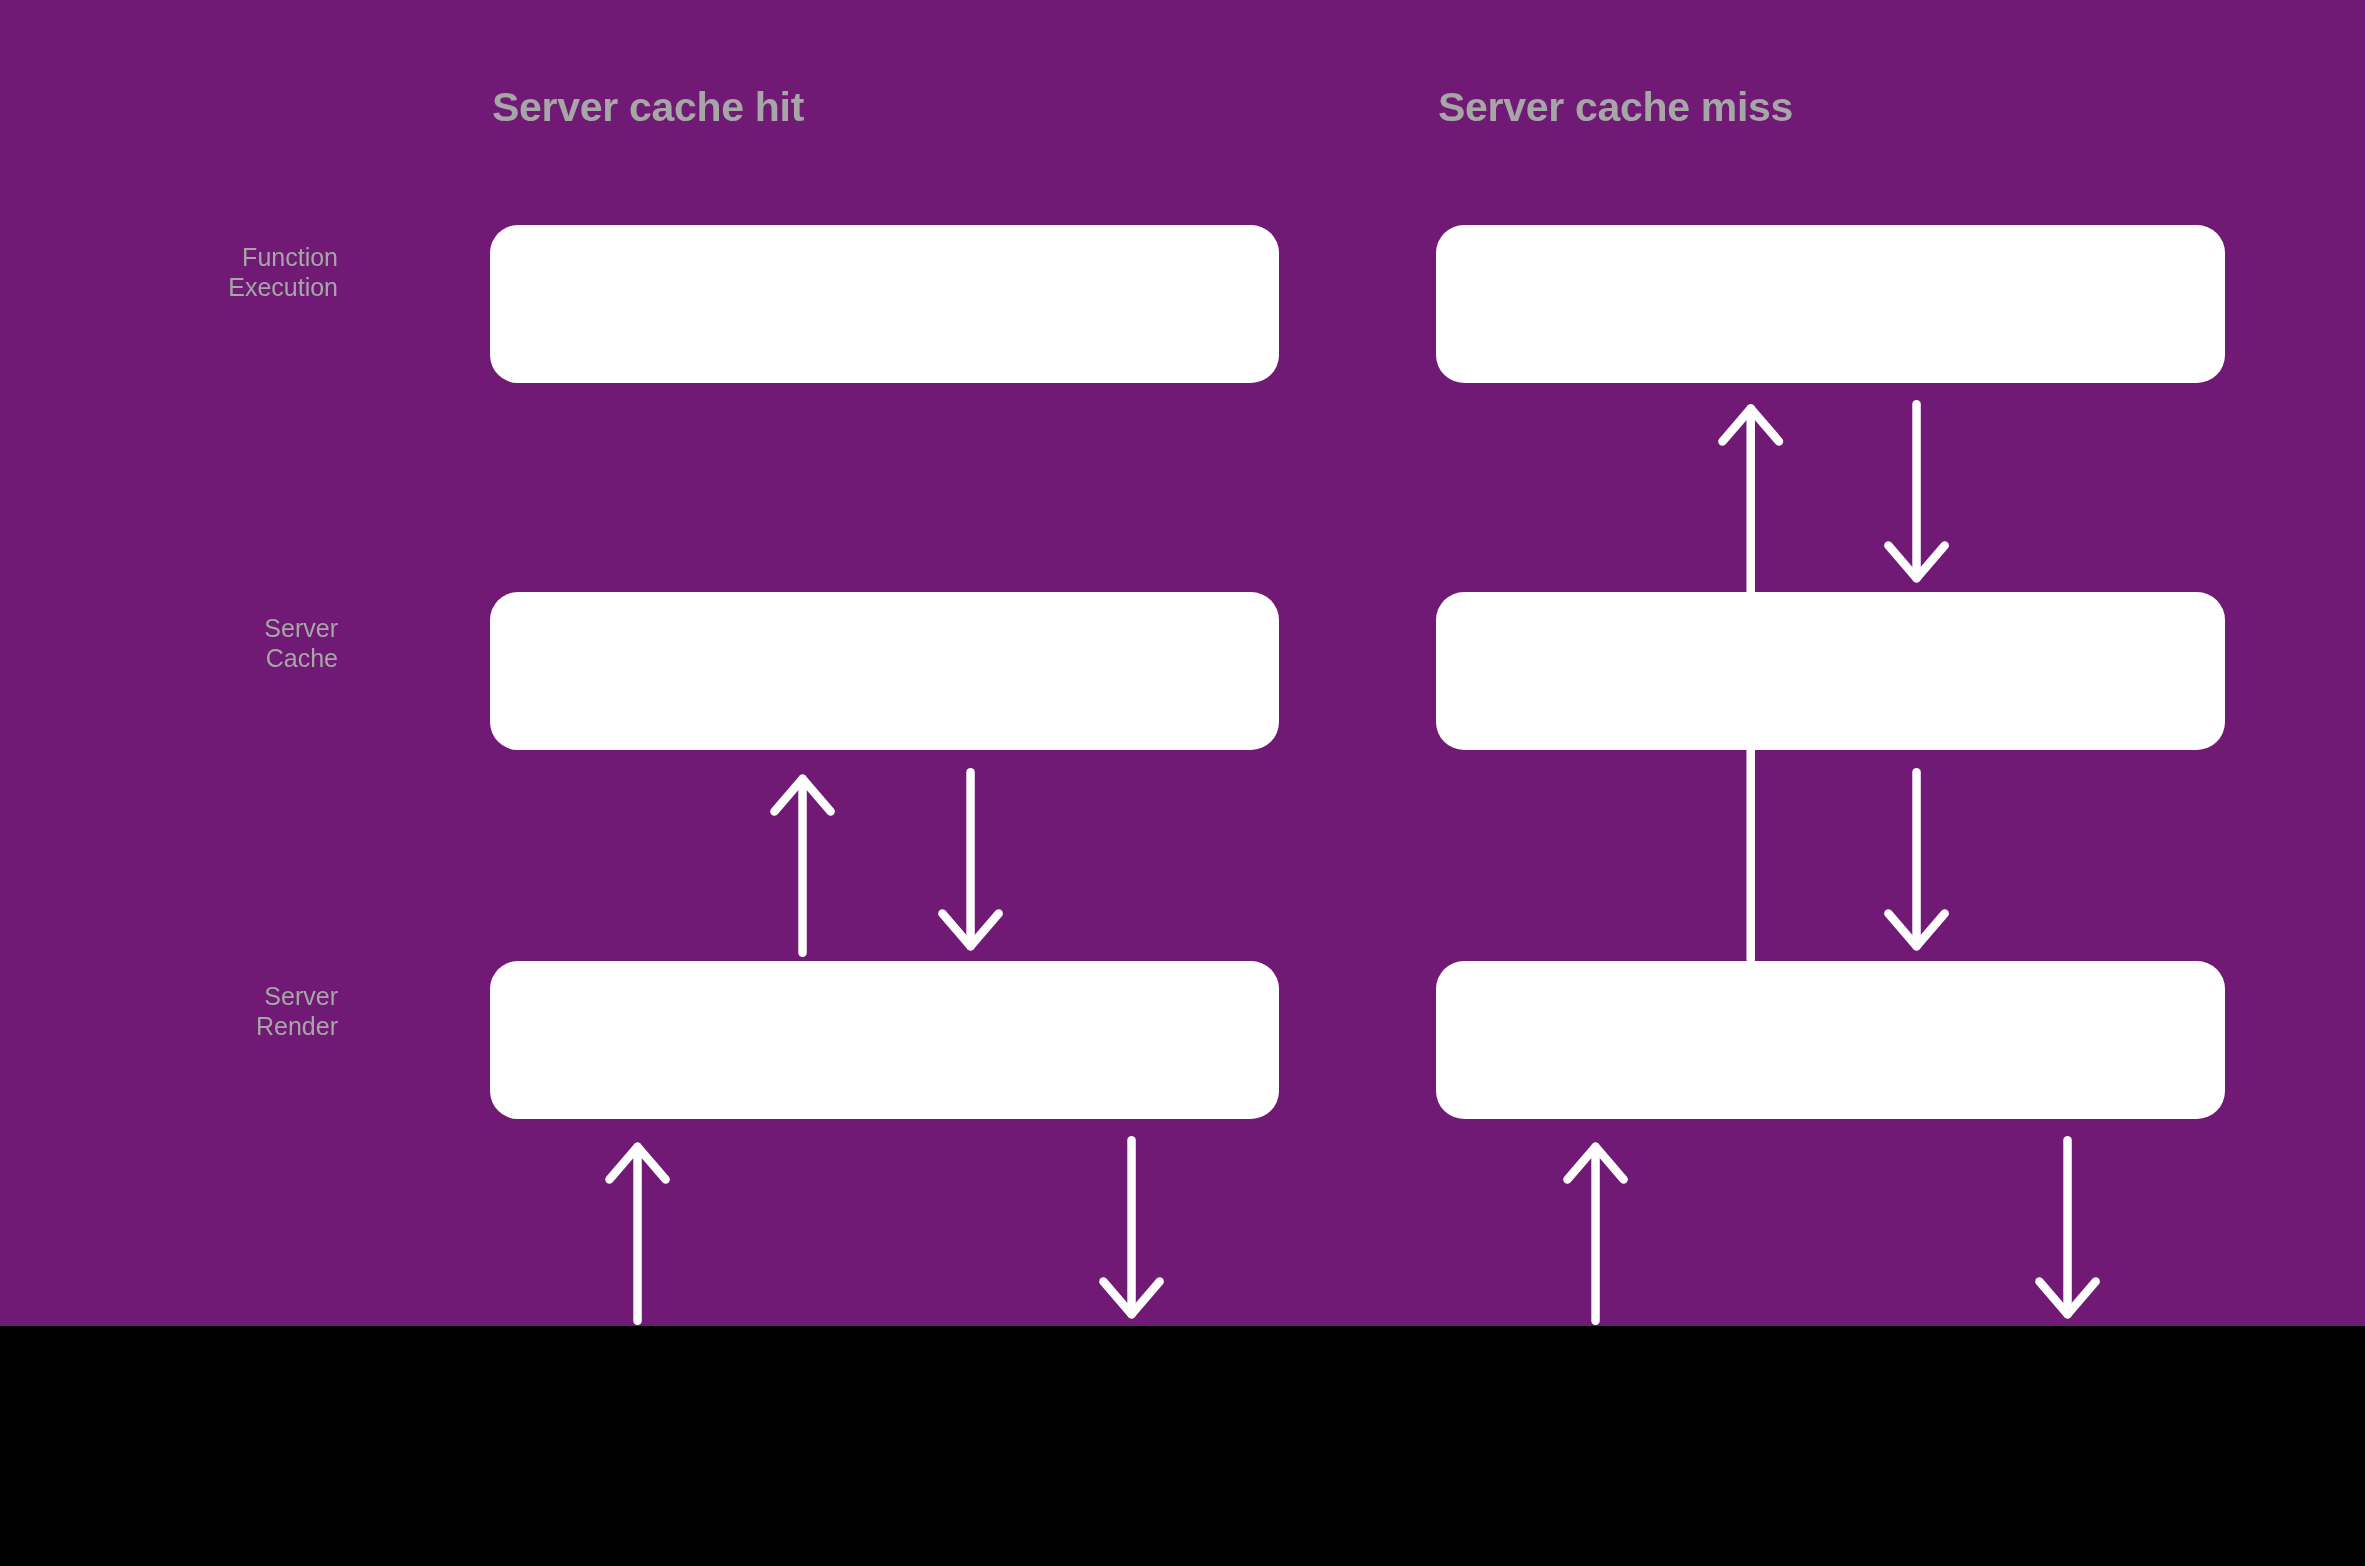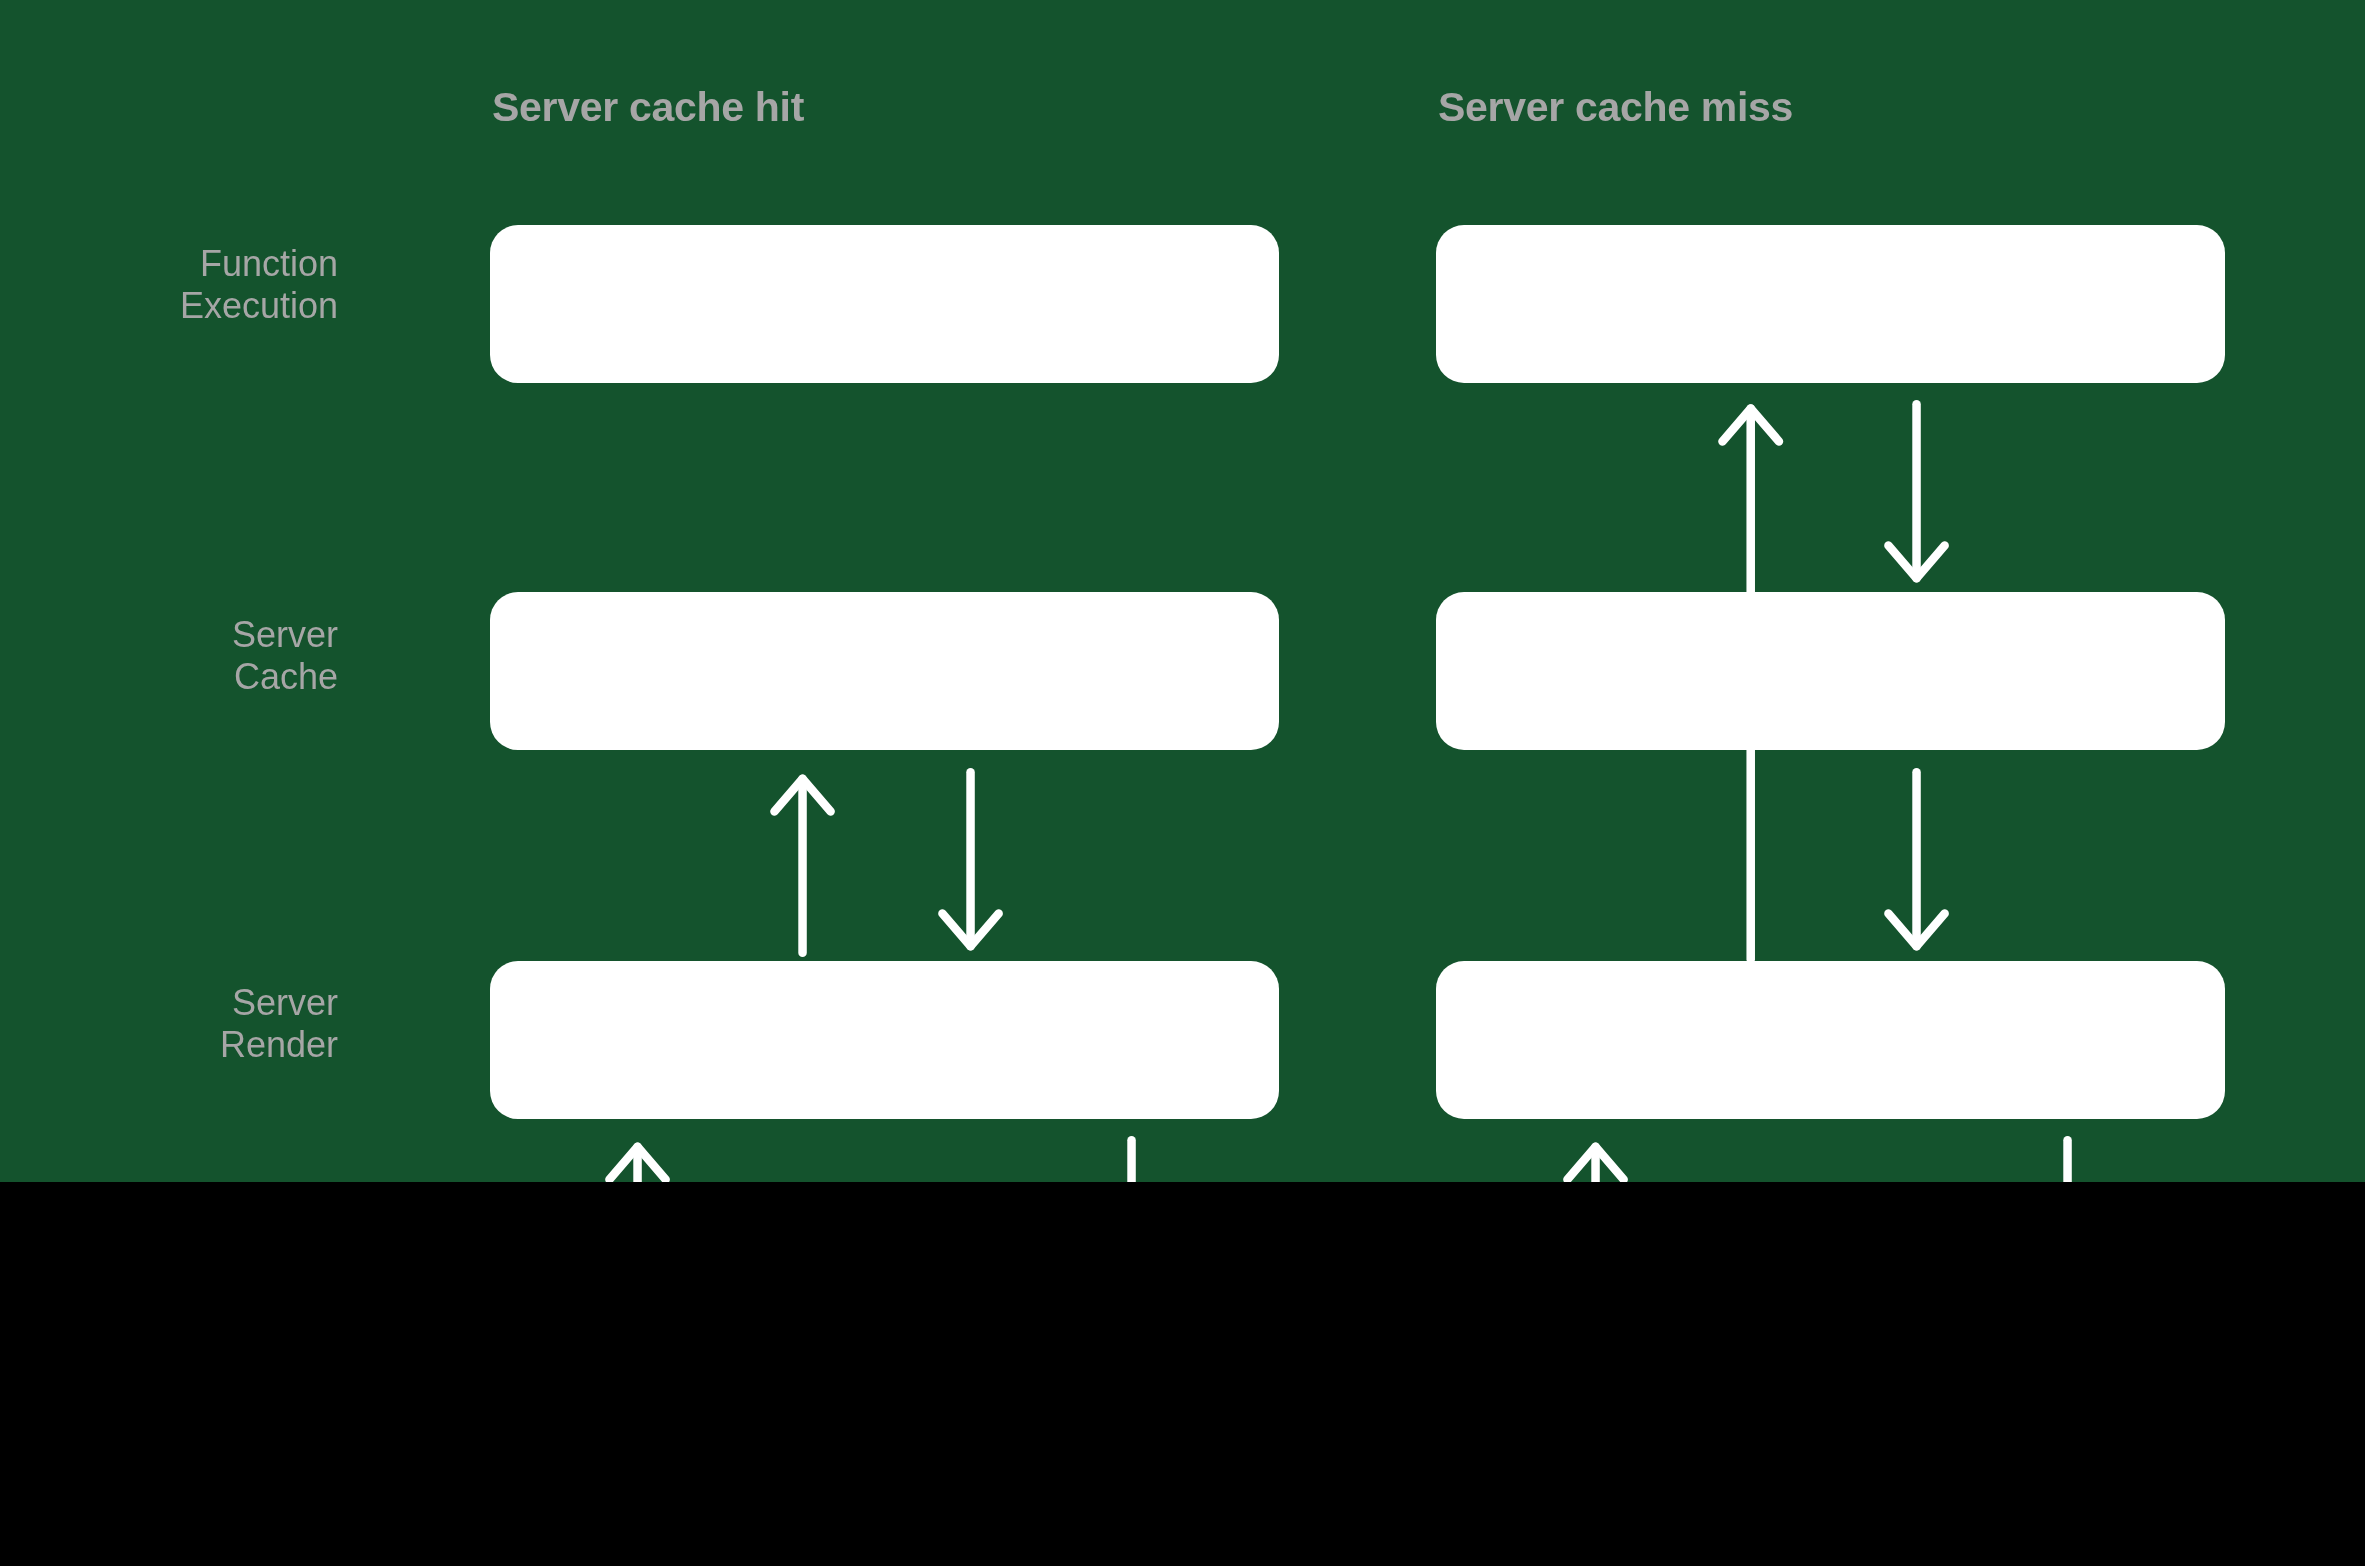--- a/index.html
+++ b/index.html
@@ -8,22 +8,22 @@
     padding: 0;
     background: #000000;
   }
   body {
     font-family: "Liberation Sans", sans-serif;
     -webkit-font-smoothing: antialiased;
   }
   #stage {
     position: relative;
     width: 2366px;
-    height: 1182px;
-    background: #14532d;
+    height: 1326px;
+    background: #701a75;
     overflow: hidden;
   }
 
   
   .col-header {
     position: absolute;
     color: #a6a6a6;
     font-size: 41px;
     font-weight: 700;
     letter-spacing: -0.3px;
@@ -31,21 +31,21 @@
     white-space: nowrap;
   }
   #hdr-hit  { left: 492px;  top: 85px; }
   #hdr-miss { left: 1438px; top: 85px; }
 
   
   .row-label {
     position: absolute;
     right: 2103px;            
     color: #a6a6a6;
-    font-size: 36px;
+    font-size: 25px;
     font-weight: 400;
     line-height: 1.18;
     text-align: right;
     white-space: pre-line;
   }
   .row-label {
     left: 0;
     width: 394px;
     padding-right: 56px;
     box-sizing: border-box;

